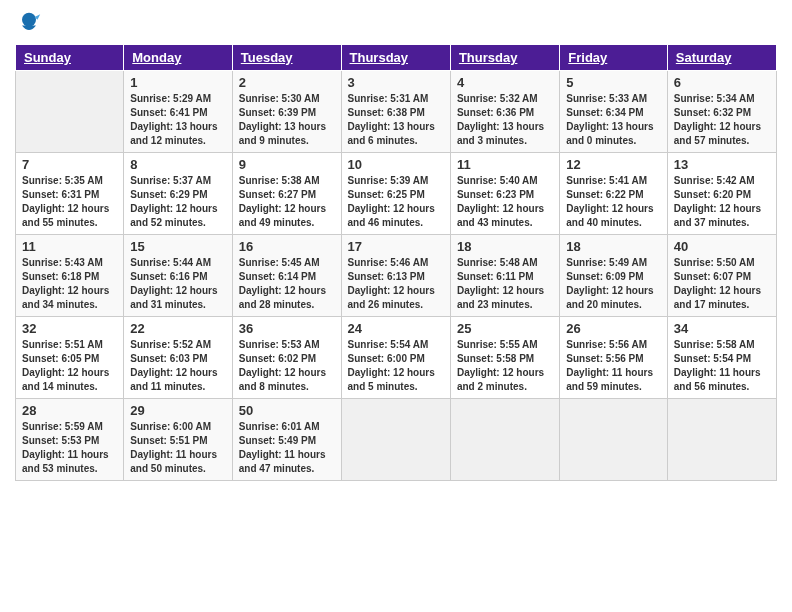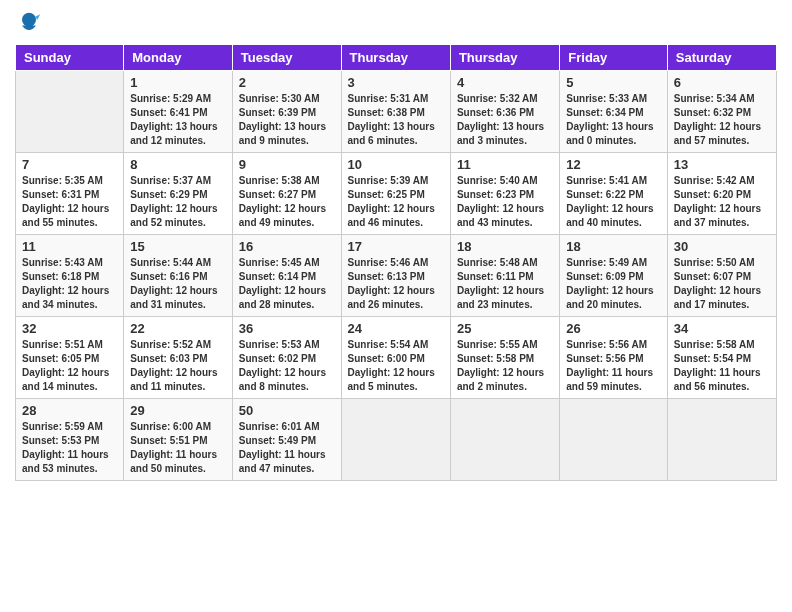--- a/index.html
+++ b/index.html
@@ -52,27 +52,28 @@
     }
     .location {
       font-size: 15px;
       color: #555;
     }
     table {
       width: 100%;
       border-collapse: collapse;
     }
     thead tr th {
-      background-color: #6d28d9;
+      background-color: #4c1d95;
       color: #fff;
       font-size: 13px;
       font-weight: bold;
       padding: 5px 8px;
       text-align: left;
       border: 1px solid #fff;
+      text-decoration: underline;
     }
     tbody tr td {
       vertical-align: top;
       border: 1px solid #ccc;
       padding: 4px 6px;
       font-size: 10.5px;
       color: #333;
       min-height: 80px;
       width: 113px;
     }
@@ -208,21 +209,21 @@
           </td>
           <td>
             <span class="day-number">18</span>
             <div class="day-info">Sunrise: 5:48 AM<br>Sunset: 6:11 PM<br>Daylight: 12 hours and 23 minutes.</div>
           </td>
           <td>
             <span class="day-number">18</span>
             <div class="day-info">Sunrise: 5:49 AM<br>Sunset: 6:09 PM<br>Daylight: 12 hours and 20 minutes.</div>
           </td>
           <td>
-            <span class="day-number">30</span>
+            <span class="day-number">40</span>
             <div class="day-info">Sunrise: 5:50 AM<br>Sunset: 6:07 PM<br>Daylight: 12 hours and 17 minutes.</div>
           </td>
         </tr>
         <tr>
           <td>
             <span class="day-number">32</span>
             <div class="day-info">Sunrise: 5:51 AM<br>Sunset: 6:05 PM<br>Daylight: 12 hours and 14 minutes.</div>
           </td>
           <td>
             <span class="day-number">22</span>

